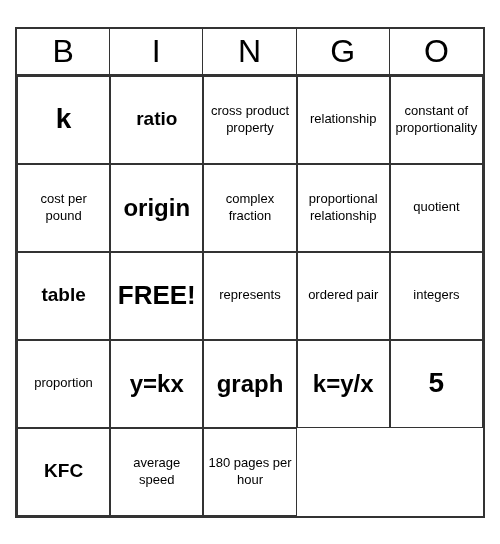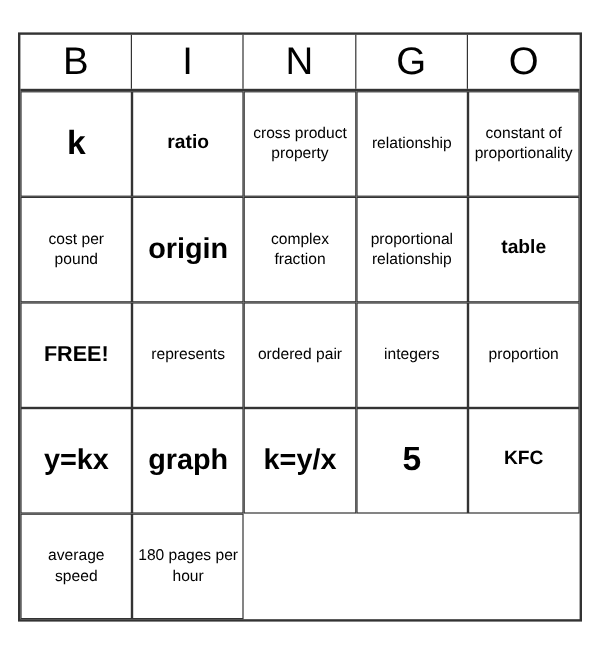--- a/index.html
+++ b/index.html
@@ -47,29 +47,29 @@
       padding: 4px 3px;
       font-size: 13px;
       line-height: 1.3;
       word-break: break-word;
     }
     .bingo-cell.large {
       font-size: 28px;
       font-weight: bold;
     }
     .bingo-cell.medium-large {
-      font-size: 16px;
+      font-size: 19px;
       font-weight: bold;
     }
     .bingo-cell.medium {
       font-size: 24px;
       font-weight: bold;
     }
     .bingo-cell.free {
-      font-size: 18px;
+      font-size: 26px;
       font-weight: bold;
     }
   </style>
 </head>
 <body>
 
 <div class="bingo-container">
   <div class="bingo-header">
   <div class="bingo-header-cell">B</div>
       <div class="bingo-header-cell">I</div>
@@ -80,20 +80,21 @@
   <div class="bingo-grid">
   <div class="bingo-cell large">k</div>
       <div class="bingo-cell medium-large">ratio</div>
       <div class="bingo-cell">cross product property</div>
       <div class="bingo-cell">relationship</div>
       <div class="bingo-cell">constant of proportionality</div>
       <div class="bingo-cell">cost per pound</div>
       <div class="bingo-cell medium">origin</div>
       <div class="bingo-cell">complex fraction</div>
       <div class="bingo-cell">proportional relationship</div>
+      <div class="bingo-cell">quotient</div>
       <div class="bingo-cell medium-large">table</div>
       <div class="bingo-cell free">FREE!</div>
       <div class="bingo-cell">represents</div>
       <div class="bingo-cell">ordered pair</div>
       <div class="bingo-cell">integers</div>
       <div class="bingo-cell">proportion</div>
       <div class="bingo-cell medium">y=kx</div>
       <div class="bingo-cell medium">graph</div>
       <div class="bingo-cell medium">k=y/x</div>
       <div class="bingo-cell large">5</div>

